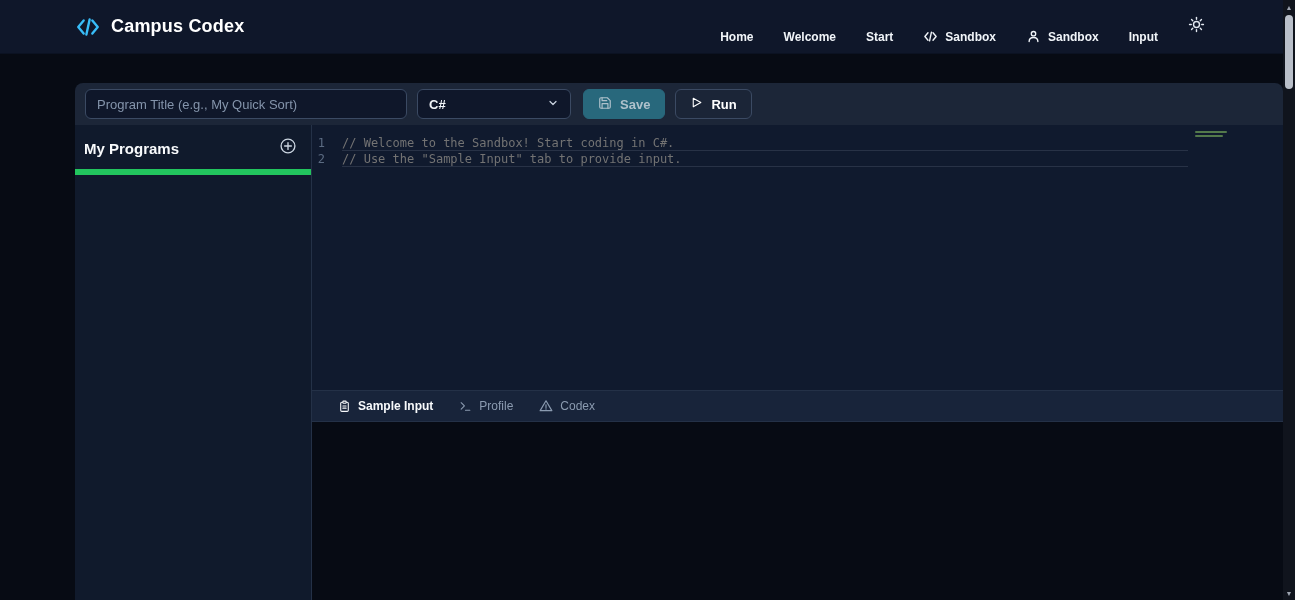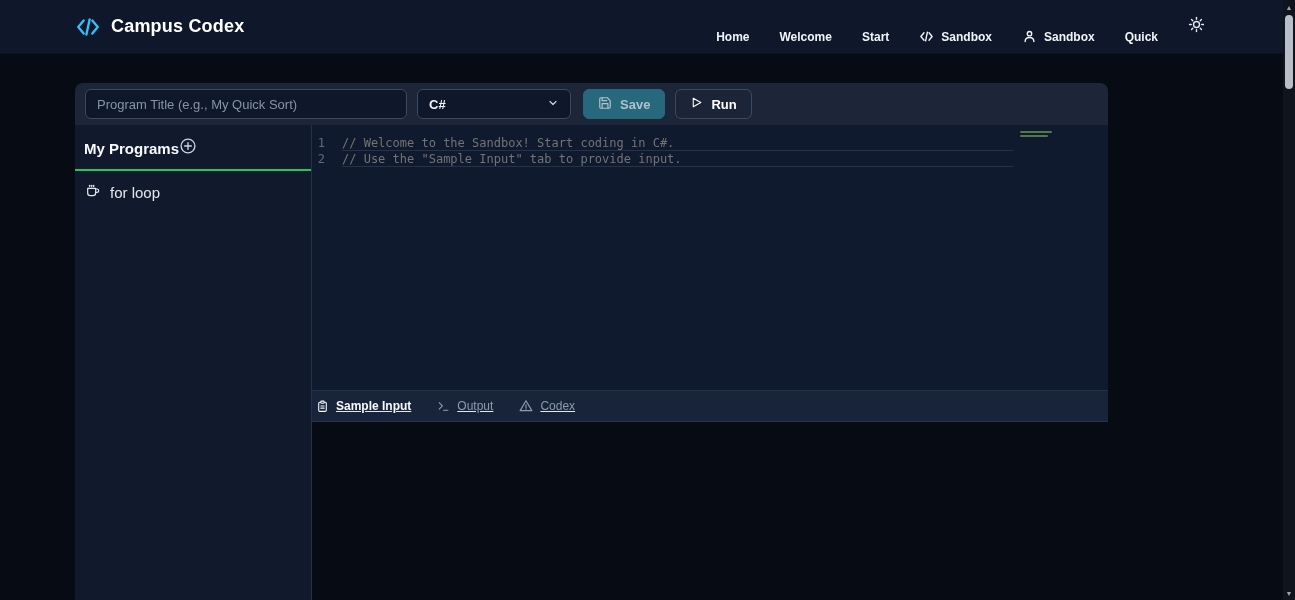--- a/index.html
+++ b/index.html
@@ -28,21 +28,21 @@
   .nav-link {
     color: #f1f5f9; font-size: 12px; font-weight: 600; text-decoration: none;
     display: flex; align-items: center; gap: 7px; cursor: pointer; margin-top: 20px;
   }
   .nav-link svg { display: block; }
   .theme-toggle { cursor: pointer; display: flex; align-items: center; }
 
   
   .container {
     margin: 29px 0 0 75px;
-    width: 1033px;
+    width: 1208px;
     height: 517px;
     display: flex;
     flex-direction: column;
     border-radius: 8px 8px 0 0;
     overflow: hidden;
   }
 
   
   .toolbar {
     height: 42px;
@@ -102,23 +102,23 @@
 
   .sidebar {
     width: 237px;
     background: #101a2c;
     border-right: 1px solid #243147;
     flex: 0 0 auto;
     display: flex;
     flex-direction: column;
   }
   .sidebar-header {
-    display: flex; align-items: center; justify-content: flex-start;
+    display: flex; align-items: center; justify-content: space-between;
     padding: 12px 14px 10px 9px;
-    border-bottom: 2px solid #22c55e;
+    border-bottom: 6px solid #22c55e;
   }
   .sidebar-title { font-size: 15px; font-weight: bold; color: #f8fafc; }
   .add-program { cursor: pointer; display: flex; align-items: center; color: #cbd5e1; }
   .program-item {
     display: flex; align-items: center; gap: 9px;
     padding: 12px 10px;
     font-size: 15px; color: #e5e7eb;
     cursor: pointer;
   }
 
@@ -158,24 +158,23 @@
   .minimap .mm-line { height: 2px; background: rgba(106,153,85,0.75); border-radius: 1px; }
   .minimap .mm-line.l2 { width: 86%; }
 
   
   .panel-tabs {
     height: 32px;
     background: #18243a;
     border-top: 1px solid #243147;
     border-bottom: 1px solid #243147;
     display: flex; align-items: center;
-    padding-left: 4px;
+    padding-left: 26px;
     gap: 26px;
     flex: 0 0 auto;
-    text-decoration: underline;
   }
   .tab {
     display: flex; align-items: center; gap: 7px;
     font-size: 12px;
     color: #8b9bb0;
     cursor: pointer;
     background: none; border: none;
     font-family: "Liberation Sans", sans-serif;
     padding: 0;
   }
@@ -263,21 +262,21 @@
     <a class="nav-link">
       <span>
         <svg width="15" height="15" viewBox="0 0 24 24" fill="none" stroke="#f1f5f9" stroke-width="2.2" stroke-linecap="round" stroke-linejoin="round">
           <circle cx="12" cy="7.5" r="3.5"></circle>
           <path d="M5 20 c0-4 3-6.5 7-6.5 s7 2.5 7 6.5"></path>
         </svg>
       </span>
       <span>Sandbox</span>
     </a>
     <a class="nav-link">
-      <span>Quick</span>
+      <span>Input</span>
     </a>
     <span class="theme-toggle">
       <span>
         <svg width="17" height="17" viewBox="0 0 24 24" fill="none" stroke="#e2e8f0" stroke-width="2" stroke-linecap="round">
           <circle cx="12" cy="12" r="4.2"></circle>
           <line x1="12" y1="2.2" x2="12" y2="4.6"></line>
           <line x1="12" y1="19.4" x2="12" y2="21.8"></line>
           <line x1="2.2" y1="12" x2="4.6" y2="12"></line>
           <line x1="19.4" y1="12" x2="21.8" y2="12"></line>
           <line x1="5" y1="5" x2="6.7" y2="6.7"></line>
@@ -329,32 +328,20 @@
         <span class="sidebar-title">My Programs</span>
         <span class="add-program">
           <span>
             <svg width="18" height="18" viewBox="0 0 24 24" fill="none" stroke="#cbd5e1" stroke-width="1.8" stroke-linecap="round">
               <circle cx="12" cy="12" r="9.2"></circle>
               <line x1="12" y1="7.5" x2="12" y2="16.5"></line>
               <line x1="7.5" y1="12" x2="16.5" y2="12"></line>
             </svg>
           </span>
         </span>
-      </div>
-      <div class="program-item">
-        <span>
-          <svg width="16" height="16" viewBox="0 0 24 24" fill="none" stroke="#e5e7eb" stroke-width="1.8" stroke-linecap="round" stroke-linejoin="round">
-            <path d="M4 8h12v7a4 4 0 0 1-4 4H8a4 4 0 0 1-4-4z"></path>
-            <path d="M16 9h2a2.5 2.5 0 0 1 0 5h-2"></path>
-            <line x1="7" y1="3.5" x2="7" y2="5.5"></line>
-            <line x1="10" y1="3.5" x2="10" y2="5.5"></line>
-            <line x1="13" y1="3.5" x2="13" y2="5.5"></line>
-          </svg>
-        </span>
-        <span>for loop</span>
       </div>
     </aside>
 
     <div class="editor-col">
 
       <div class="editor">
         <div class="code-line">
           <span class="line-num">1</span>
           <span class="code-text">// Welcome to the Sandbox! Start coding in C#.</span>
         </div>
@@ -380,21 +367,21 @@
           </span>
           <span>Sample Input</span>
         </button>
         <button class="tab">
           <span>
             <svg width="13" height="13" viewBox="0 0 24 24" fill="none" stroke="#8b9bb0" stroke-width="2" stroke-linecap="round" stroke-linejoin="round">
               <polyline points="4,5 10,11 4,17"></polyline>
               <line x1="12" y1="19" x2="20" y2="19"></line>
             </svg>
           </span>
-          <span>Output</span>
+          <span>Profile</span>
         </button>
         <button class="tab">
           <span>
             <svg width="14" height="14" viewBox="0 0 24 24" fill="none" stroke="#8b9bb0" stroke-width="2" stroke-linecap="round" stroke-linejoin="round">
               <path d="M12 3 L22 20 L2 20 Z"></path>
               <line x1="12" y1="10" x2="12" y2="14.5"></line>
               <circle cx="12" cy="17.2" r="0.4" fill="#8b9bb0"></circle>
             </svg>
           </span>
           <span>Codex</span>

